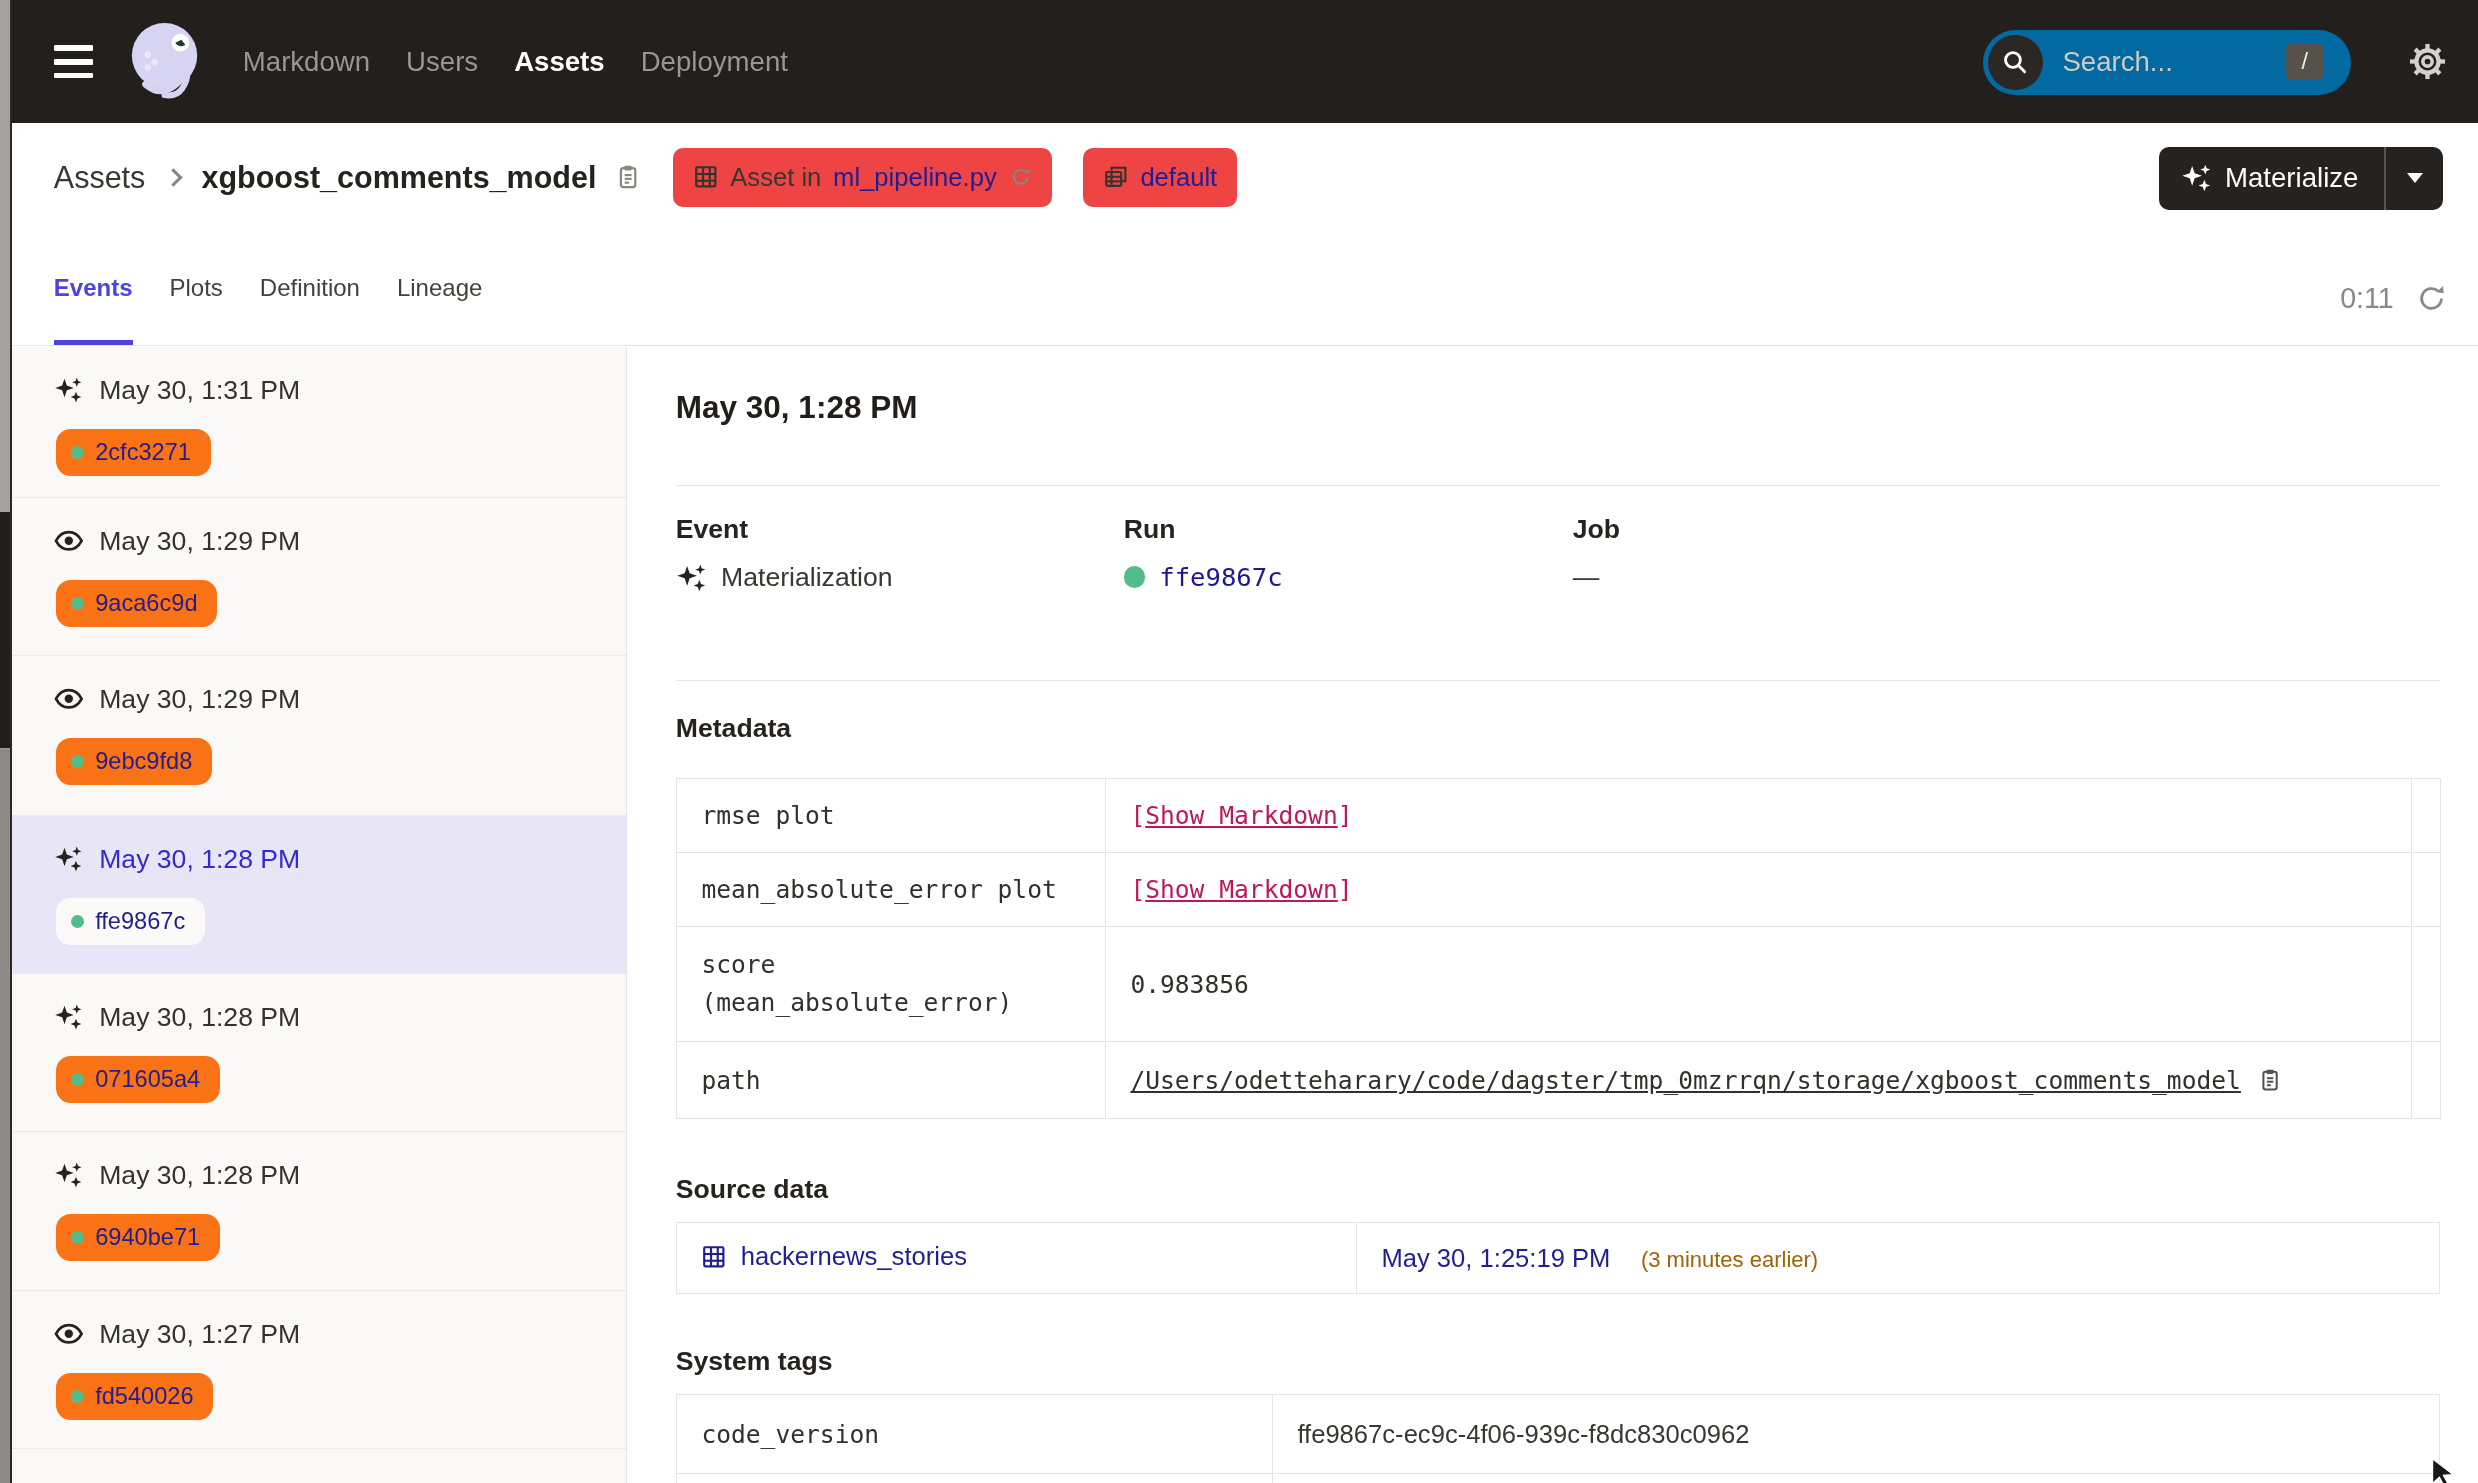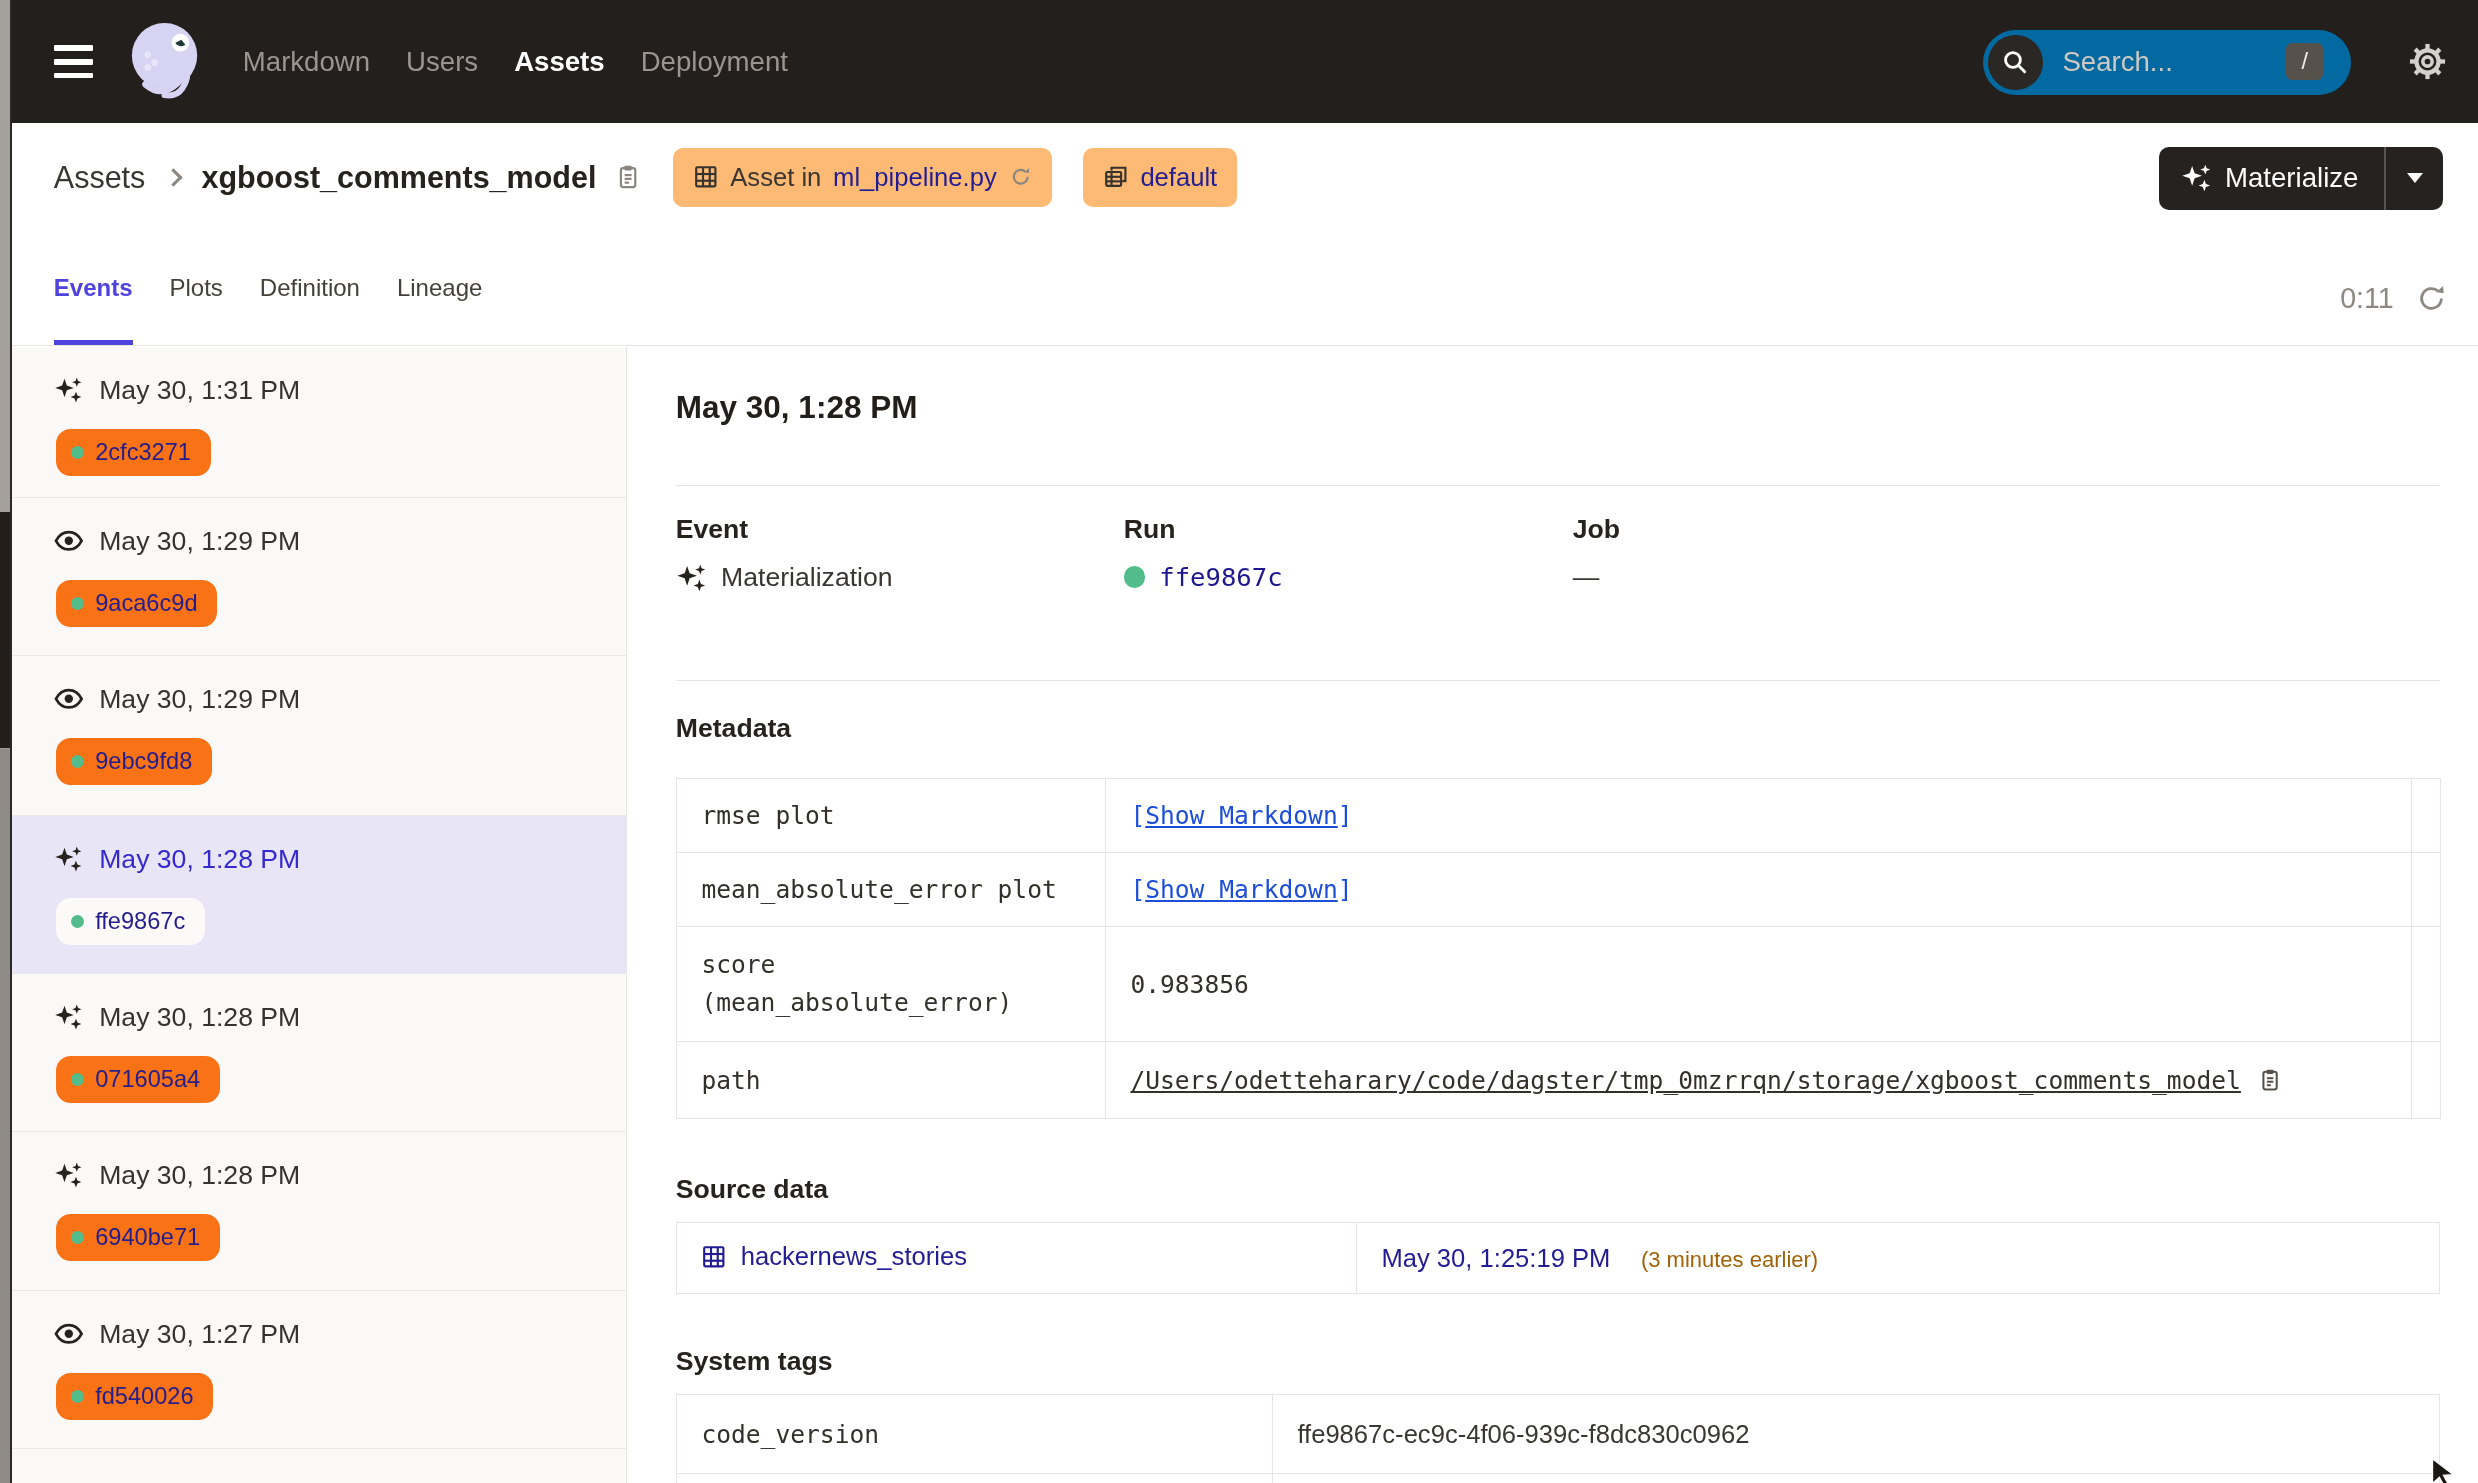--- a/index.html
+++ b/index.html
@@ -29,21 +29,21 @@
   .search-placeholder { margin-left:19.7px; font-size:27.6px; color:#cfc9c4; }
   .slash-chip { position:absolute; right:27.6px; top:13.8px; width:37px; height:37px; background:#57514c; border-radius:5.9px; color:#eceae7; font-size:23.6px; display:flex; align-items:center; justify-content:center; }
   .gear { position:absolute; left:2394px; top:40px; width:43px; height:43px; cursor:pointer; }
 
   
   .crumb-row { position:relative; height:108px; background:#fff; display:flex; align-items:center; padding-left:42px; }
   .crumb-root { font-size:30.5px; color:#3a3631; text-decoration:none; cursor:pointer; }
   .crumb-chevron { width:12.8px; height:12.8px; border-top:3px solid #8a857f; border-right:3px solid #8a857f; transform:rotate(45deg); margin:0 21.7px 0 21.7px; }
   .crumb-name { font-size:30.5px; font-weight:700; color:#26221e; }
   .copy-icon { margin-left:17.7px; cursor:pointer; display:flex; }
-  .crumb-badge { display:flex; align-items:center; gap:11.8px; height:59px; background:#fdba74; border-radius:9.9px; padding:0 19.7px; margin-left:31.5px; }
+  .crumb-badge { display:flex; align-items:center; gap:11.8px; height:59px; background:#ef4444; border-radius:9.9px; padding:0 19.7px; margin-left:31.5px; }
   .crumb-badge .bd-text { font-size:25.6px; color:#3a3631; }
   .bd-link { font-size:25.6px; color:#221d92; text-decoration:none; cursor:pointer; }
   .materialize { position:absolute; right:35px; top:23.6px; height:63px; background:#26221f; border-radius:9.9px; display:flex; align-items:stretch; overflow:hidden; cursor:pointer; }
   .mat-main { display:flex; align-items:center; gap:12.8px; padding:0 25.6px 0 21.7px; }
   .mat-label { color:#fff; font-size:27.6px; font-weight:500; }
   .mat-split { width:2px; background:#595450; margin:0; }
   .mat-caret { width:57px; display:flex; align-items:center; justify-content:center; cursor:pointer; }
   .caret-down { width:0; height:0; border-left:8.9px solid transparent; border-right:8.9px solid transparent; border-top:10.8px solid #fff; }
 
   
@@ -82,21 +82,21 @@
   .meta-head { top:366px; } .source-head { top:827px; } .tags-head { top:999px; }
 
   table.grid { position:absolute; left:48px; border-collapse:collapse; table-layout:fixed; width:1764px; background:#fff; }
   table.grid td { border:1px solid #e7e4e1; vertical-align:middle; padding:0 0 0 24.6px; }
   .mono { font-family:"DejaVu Sans Mono", monospace; font-size:24.6px; color:#332f2a; }
   .meta-table { top:431px; }
   .meta-table td { height:74px; }
   .meta-table tr.tall td { height:115px; }
   .meta-table tr.path-row td { height:77px; }
   .prewrap { white-space:pre-line; line-height:1.55; }
-  .md-link { text-decoration:none; color:#1d4ed8; cursor:pointer;margin-top:28px; }
+  .md-link { text-decoration:none; color:#be185d; cursor:pointer;margin-top:28px; }
   .md-link .lk { text-decoration:underline; }
   .path-cell { display:flex; align-items:center; gap:15.8px; }
   .path-link { font-family:"DejaVu Sans Mono", monospace; font-size:24.6px; color:#332f2a; text-decoration:underline; cursor:pointer; word-break:break-all; }
 
   .source-table { top:875px; }
   .source-table td { height:71px; }
   .asset-link { display:inline-flex; align-items:center; gap:13.8px; font-size:25.6px; color:#221d92; text-decoration:none; cursor:pointer; }
   .ts-link { font-size:25.6px; color:#221d92; text-decoration:none; cursor:pointer; }
   .ts-note { font-size:22px; color:#a16207; margin-left:26px; }
 

